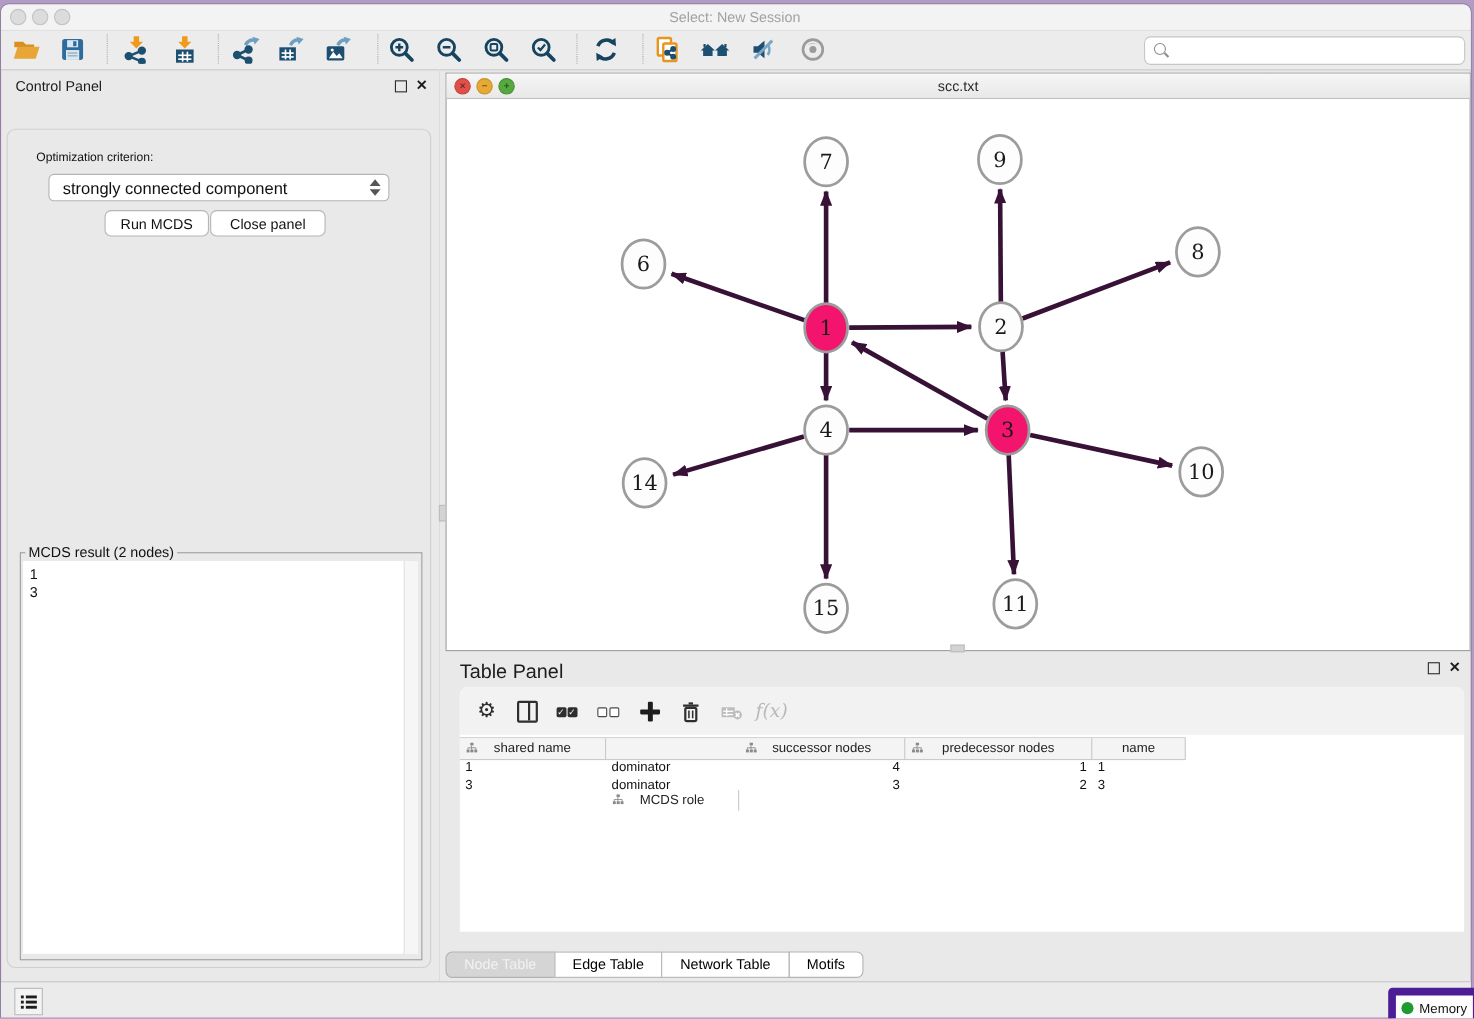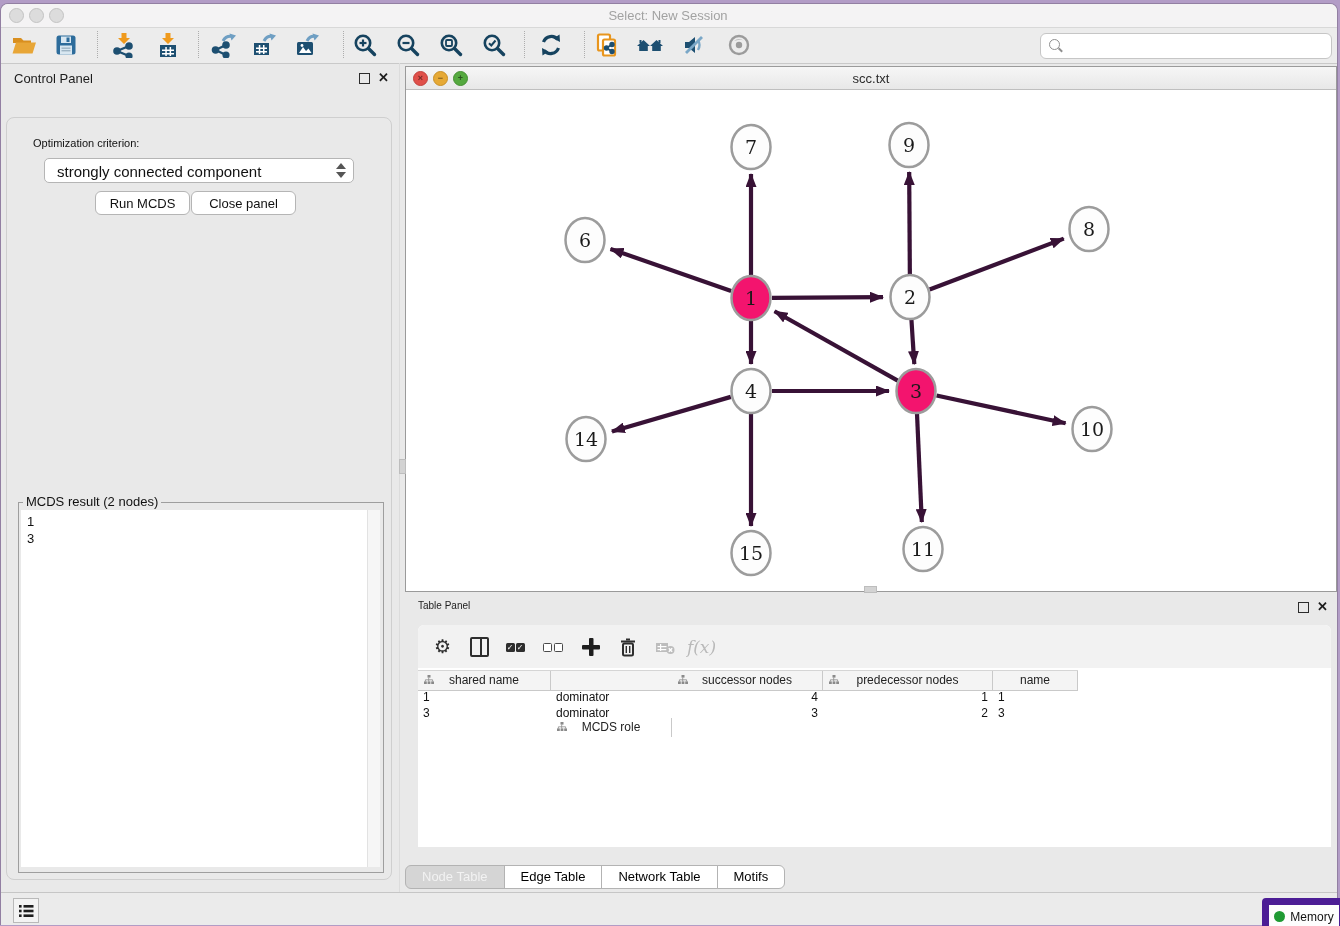--- a/index.html
+++ b/index.html
@@ -50,21 +50,21 @@
   #result-text{position:absolute;left:6px;top:3px;font-size:13px;color:#111;line-height:17px;white-space:pre;}
   #result-scroll{position:absolute;top:0;right:0;width:12px;height:100%;background:#f6f6f6;border-left:1px solid #e2e2e2;}
   
   #netwin{left:405px;top:66px;width:932px;height:526px;background:#fff;border:1px solid #9a9a9a;box-sizing:border-box;}
   #net-titlebar{left:0;top:0;width:930px;height:22px;background:linear-gradient(#f6f6f6,#e8e8e8);border-bottom:1px solid #bfbfbf;}
   .nt{width:13px;height:13px;border-radius:50%;top:4px;text-align:center;line-height:12px;font-size:9px;font-weight:bold;color:rgba(0,0,0,.5);}
   #net-title{left:0;top:4px;width:930px;text-align:center;font-size:13px;color:#2b2b2b;}
   #graph{left:0;top:22px;}
   .split-handle{background:#d3d3d3;border:1px solid #bdbdbd;}
   
-  #tp-title{left:418px;top:600px;font-size:10px;color:#1c1c1c;}
+  #tp-title{left:418px;top:600px;font-size:18px;color:#1c1c1c;}
   #tp-card{left:418px;top:625px;width:913px;height:222px;background:#fff;border-radius:6px 6px 0 0;}
   #tp-toolbar{left:0;top:0;width:100%;height:43px;background:#f2f2f2;border-radius:6px 6px 0 0;display:flex;align-items:center;}
   .tp-ic{width:37px;height:36px;display:flex;align-items:center;justify-content:center;}
   #tp-header{left:0;top:45px;height:19px;display:flex;background:#f4f4f4;border-top:1px solid #d5d5d5;border-bottom:1px solid #c9c9c9;}
   .th{position:relative;height:19px;border-right:1px solid #c9c9c9;box-sizing:border-box;font-size:12px;color:#222;}
   .th .lbl{position:absolute;left:0;right:0;top:2px;text-align:center;}
   .th svg{position:absolute;left:6px;top:4px;}
   #tp-body{left:0;top:64px;width:100%;}
   .tr{display:flex;height:16px;font-size:12px;color:#111;}
   .td{box-sizing:border-box;padding:1px 5px 0 5px;white-space:nowrap;overflow:hidden;}

